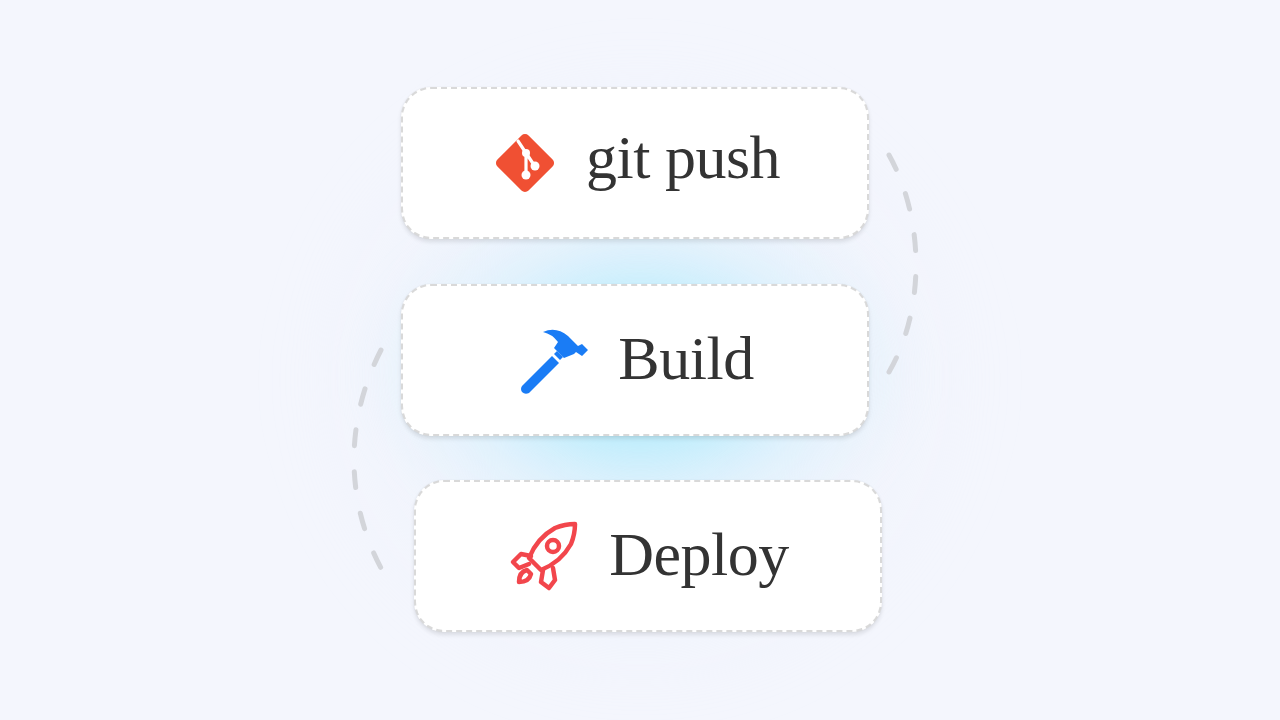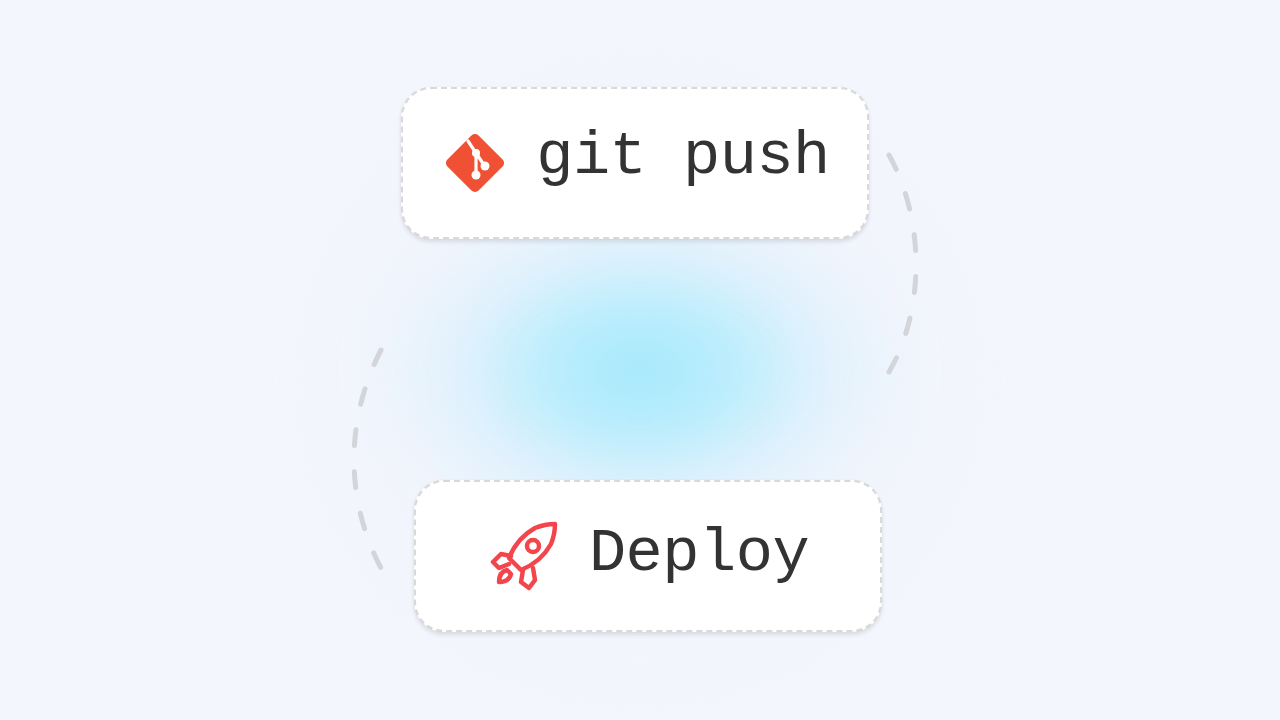--- a/index.html
+++ b/index.html
@@ -34,21 +34,21 @@
       box-shadow: 0 3px 4px rgba(0,0,0,0.10), 0 0 2px rgba(0,0,0,0.06);
       display: flex; align-items: center; justify-content: center;
       gap: 26px;
       cursor: pointer;
     }
     .card-1 { left: 401px; top: 87px; }
     .card-2 { left: 401px; top: 284px; }
     .card-3 { left: 406px; top: 480px; margin-left: 8px; }
     .card .icon { display: flex; align-items: center; justify-content: center; }
     .card .label {
-      font-family: Liberation Mono, monospace;
+      font-family: Liberation Serif, serif;
       font-weight: 300;
       font-size: 62px;
       color: #333333;
       letter-spacing: -0.5px;
       line-height: 1;
     }
     .card-1 .label { position: relative; top: -6px; }
     .card-2 .label { position: relative; top: -2px; }
     .card-3 .label { position: relative; top: -2px; }
   </style>
@@ -70,20 +70,30 @@
         <rect x="13" y="13" width="44" height="44" rx="5" transform="rotate(45 35 35)" fill="#f05033"></rect>
         <path d="M 28 13 L 36 25 L 36 46 M 36 25 L 44 37" stroke="#ffffff" stroke-width="3.2" fill="none" stroke-linecap="round"></path>
         <circle cx="36" cy="25" r="4" fill="#ffffff"></circle>
         <circle cx="36" cy="47" r="4.5" fill="#ffffff"></circle>
         <circle cx="45" cy="38" r="4.5" fill="#ffffff"></circle>
       </svg>
     </span>
     <span class="label">git push</span>
   </div>
 
+  <div class="card card-2">
+    <span class="icon">
+      <svg width="76" height="72" viewBox="0 0 76 72">
+        <path d="M 6 62 L 36 32 L 43 39 L 13 69 Q 9 71 6 68 Q 4 65 6 62 Z" fill="#1a7cf5"></path>
+        <path d="M 38 30 L 41 27 L 47 33 L 44 36 Z" fill="#1a7cf5"></path>
+        <path d="M 27 8 Q 40 2 52 12 L 62 22 L 66 20 L 72 26 L 66 32 L 60 28 L 58 30 L 48 34 L 38 24 L 42 18 Q 36 10 27 8 Z" fill="#1a7cf5"></path>
+      </svg>
+    </span>
+    <span class="label">Build</span>
+  </div>
 
   <div class="card card-3">
     <span class="icon">
       <svg width="76" height="76" viewBox="0 0 76 76">
         <g fill="none" stroke="#f2464c" stroke-width="4.5" stroke-linejoin="round" stroke-linecap="round">
           <path d="M 28 46 L 22 40 Q 30 20 48 10 Q 58 6 68 6 Q 68 16 64 26 Q 54 44 34 52 Z"></path>
           <circle cx="46" cy="28" r="6"></circle>
           <path d="M 24 38 L 14 36 L 6 44 L 12 50 L 22 46"></path>
           <path d="M 36 52 L 34 64 L 42 70 L 48 62 L 46 50"></path>
           <path d="M 20 52 Q 12 54 12 64 Q 22 64 24 56 Z"></path>

